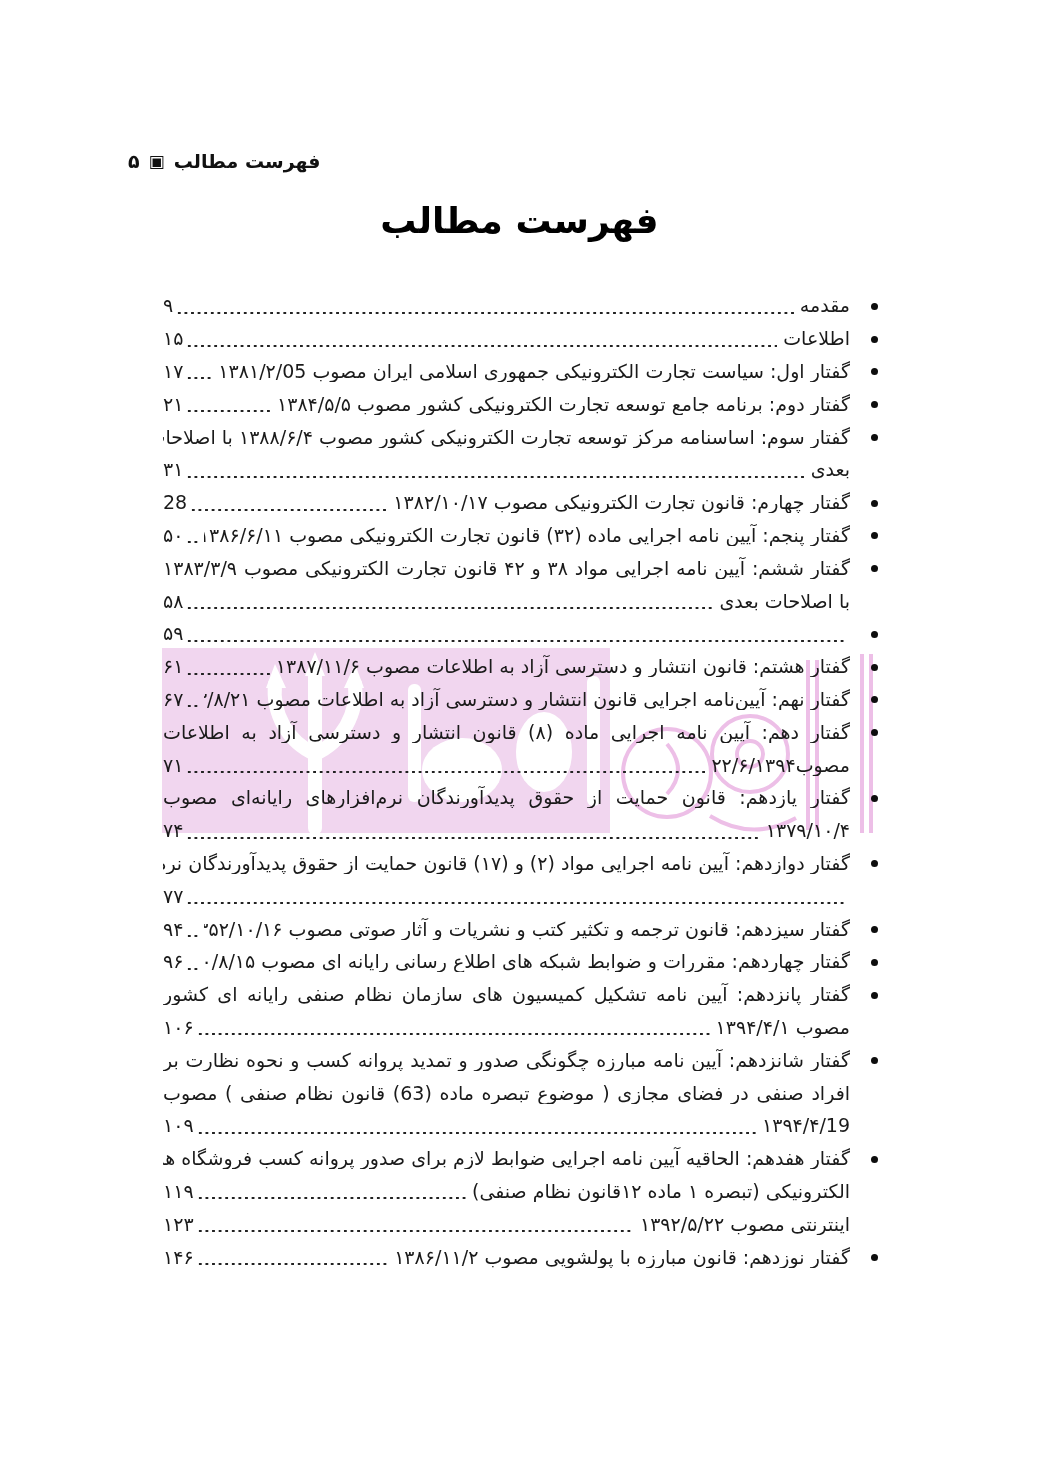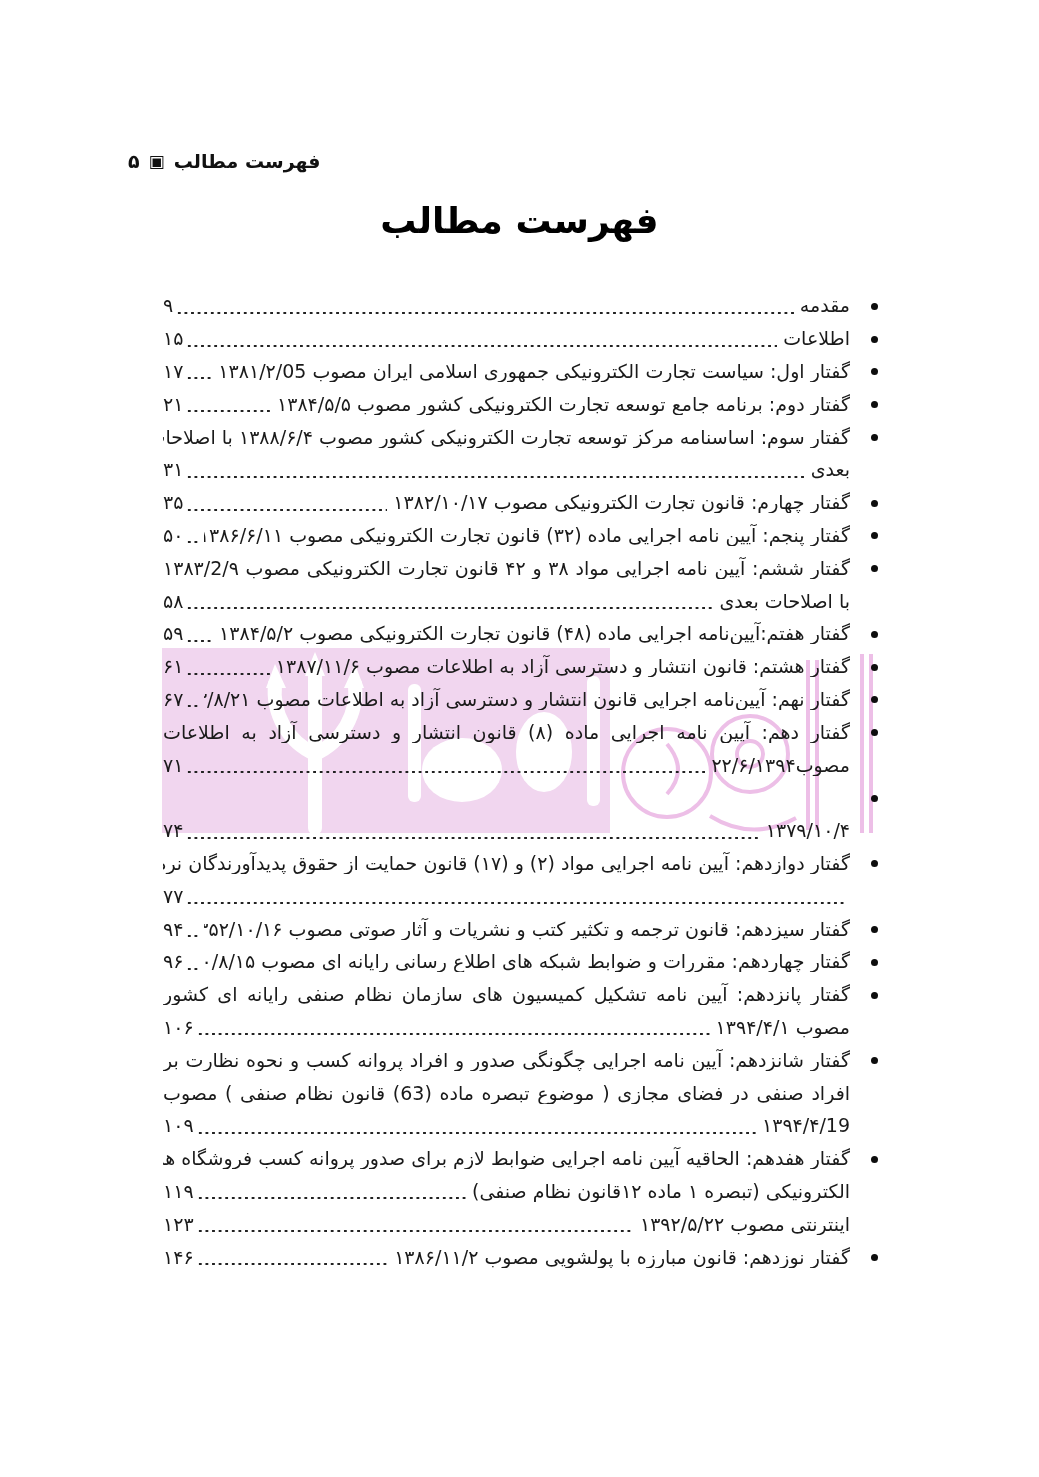--- a/index.html
+++ b/index.html
@@ -144,54 +144,53 @@
     <span class="leader"></span>
     <span class="page-num">۳۱</span>
   </div>
 
   <div class="toc-line">
     <span class="bullet-col">
         <span class="dot"></span>
       </span>
     <span class="entry-text">گفتار چهارم: قانون تجارت الکترونیکی مصوب ۱۳۸۲/۱۰/۱۷</span>
     <span class="leader"></span>
-    <span class="page-num">۳۵</span>
+    <span class="page-num">28</span>
   </div>
 
   <div class="toc-line">
     <span class="bullet-col">
         <span class="dot"></span>
       </span>
     <span class="entry-text">گفتار پنجم: آیین نامه اجرایی ماده (۳۲) قانون تجارت الکترونیکی مصوب ۱۳۸۶/۶/۱۱</span>
     <span class="leader"></span>
     <span class="page-num">۵۰</span>
   </div>
 
   <div class="toc-line stretch">
     <span class="bullet-col">
         <span class="dot"></span>
       </span>
-    <span class="entry-text">گفتار ششم: آیین نامه اجرایی مواد ۳۸ و ۴۲ قانون  تجارت الکترونیکی مصوب ۱۳۸۳/2/۹</span>
+    <span class="entry-text">گفتار ششم: آیین نامه اجرایی مواد ۳۸ و ۴۲ قانون  تجارت الکترونیکی مصوب ۱۳۸۳/۳/۹</span>
 
   </div>
 
   <div class="toc-line nobullet">
     <span class="bullet-col">
         <span class="dot"></span>
       </span>
     <span class="entry-text">با اصلاحات بعدی</span>
     <span class="leader"></span>
     <span class="page-num">۵۸</span>
   </div>
 
   <div class="toc-line">
     <span class="bullet-col">
         <span class="dot"></span>
       </span>
-    <span class="entry-text">گفتار هفتم:آیین‌نامه اجرایی ماده (۴۸) قانون تجارت الکترونیکی مصوب ۱۳۸۴/۵/۲</span>
     <span class="leader"></span>
     <span class="page-num">۵۹</span>
   </div>
 
   <div class="toc-line">
     <span class="bullet-col">
         <span class="dot"></span>
       </span>
     <span class="entry-text">گفتار هشتم: قانون انتشار و دسترسی آزاد به اطلاعات مصوب ۱۳۸۷/۱۱/۶</span>
     <span class="leader"></span>
@@ -221,20 +220,21 @@
       </span>
     <span class="entry-text">مصوب۲۲/۶/۱۳۹۴</span>
     <span class="leader"></span>
     <span class="page-num">۷۱</span>
   </div>
 
   <div class="toc-line stretch">
     <span class="bullet-col">
         <span class="dot"></span>
       </span>
+    <span class="entry-text">گفتار یازدهم: قانون حمایت از حقوق پدیدآورندگان نرم‌افزارهای رایانه‌ای مصوب</span>
 
   </div>
 
   <div class="toc-line nobullet">
     <span class="bullet-col">
         <span class="dot"></span>
       </span>
     <span class="entry-text">۱۳۷۹/۱۰/۴</span>
     <span class="leader"></span>
     <span class="page-num">۷۴</span>
@@ -288,21 +288,21 @@
       </span>
     <span class="entry-text">مصوب ۱۳۹۴/۴/۱</span>
     <span class="leader"></span>
     <span class="page-num">۱۰۶</span>
   </div>
 
   <div class="toc-line stretch">
     <span class="bullet-col">
         <span class="dot"></span>
       </span>
-    <span class="entry-text">گفتار شانزدهم: آیین نامه اجرایی چگونگی صدور و افراد پروانه کسب و نحوه نظارت بر</span>
+    <span class="entry-text">گفتار شانزدهم: آیین نامه مبارزه چگونگی صدور و تمدید پروانه کسب و نحوه نظارت بر</span>
 
   </div>
 
   <div class="toc-line stretch nobullet">
     <span class="bullet-col">
         <span class="dot"></span>
       </span>
     <span class="entry-text">افراد صنفی در فضای مجازی ( موضوع تبصره ماده (63) قانون نظام صنفی ) مصوب</span>
 
   </div>

